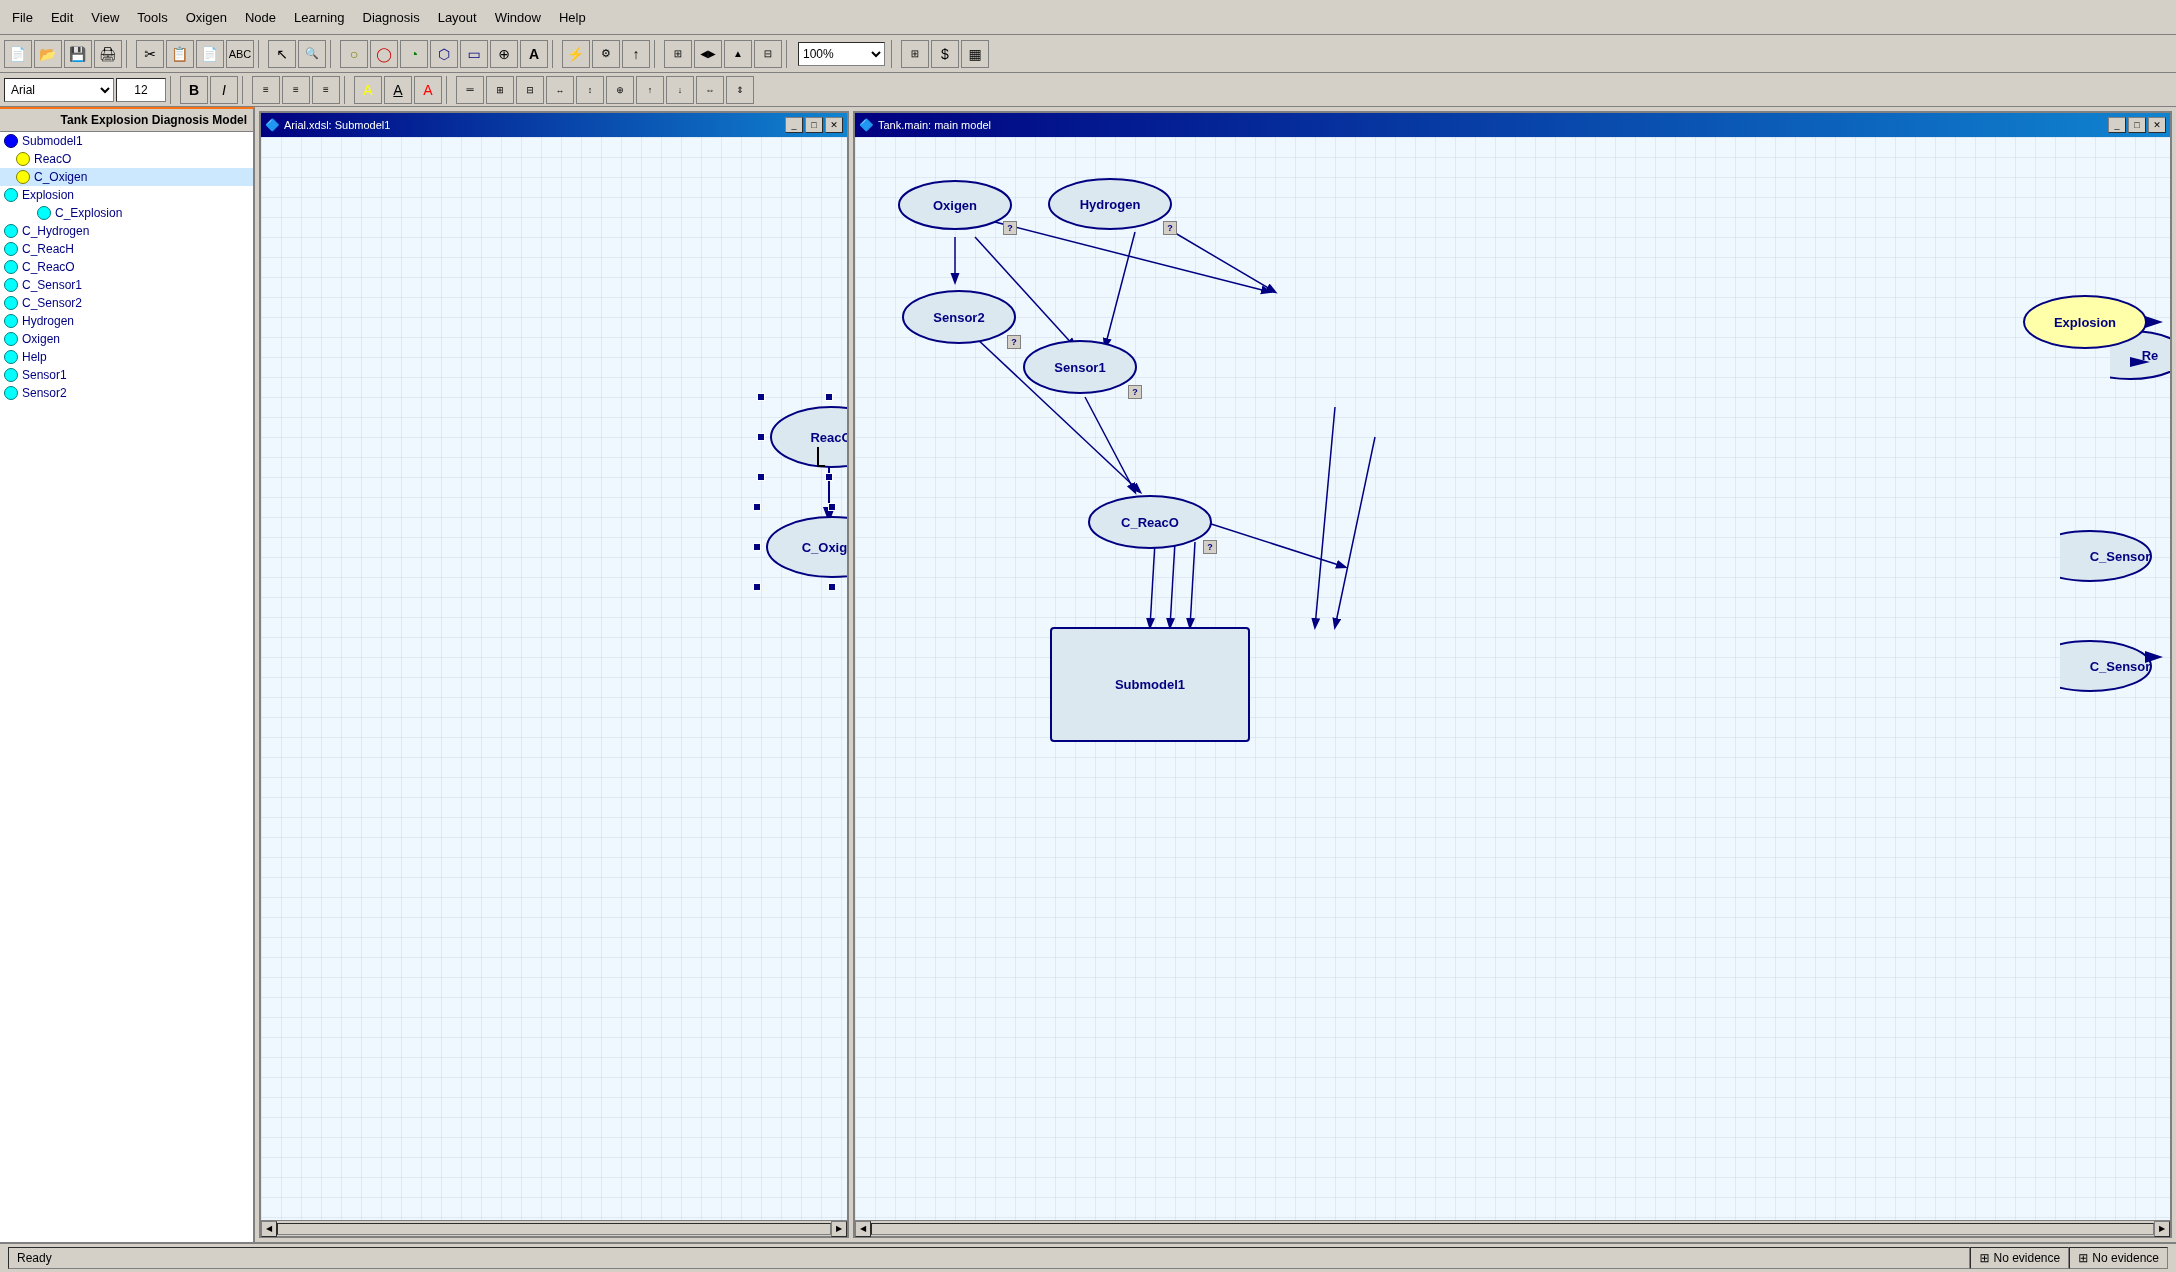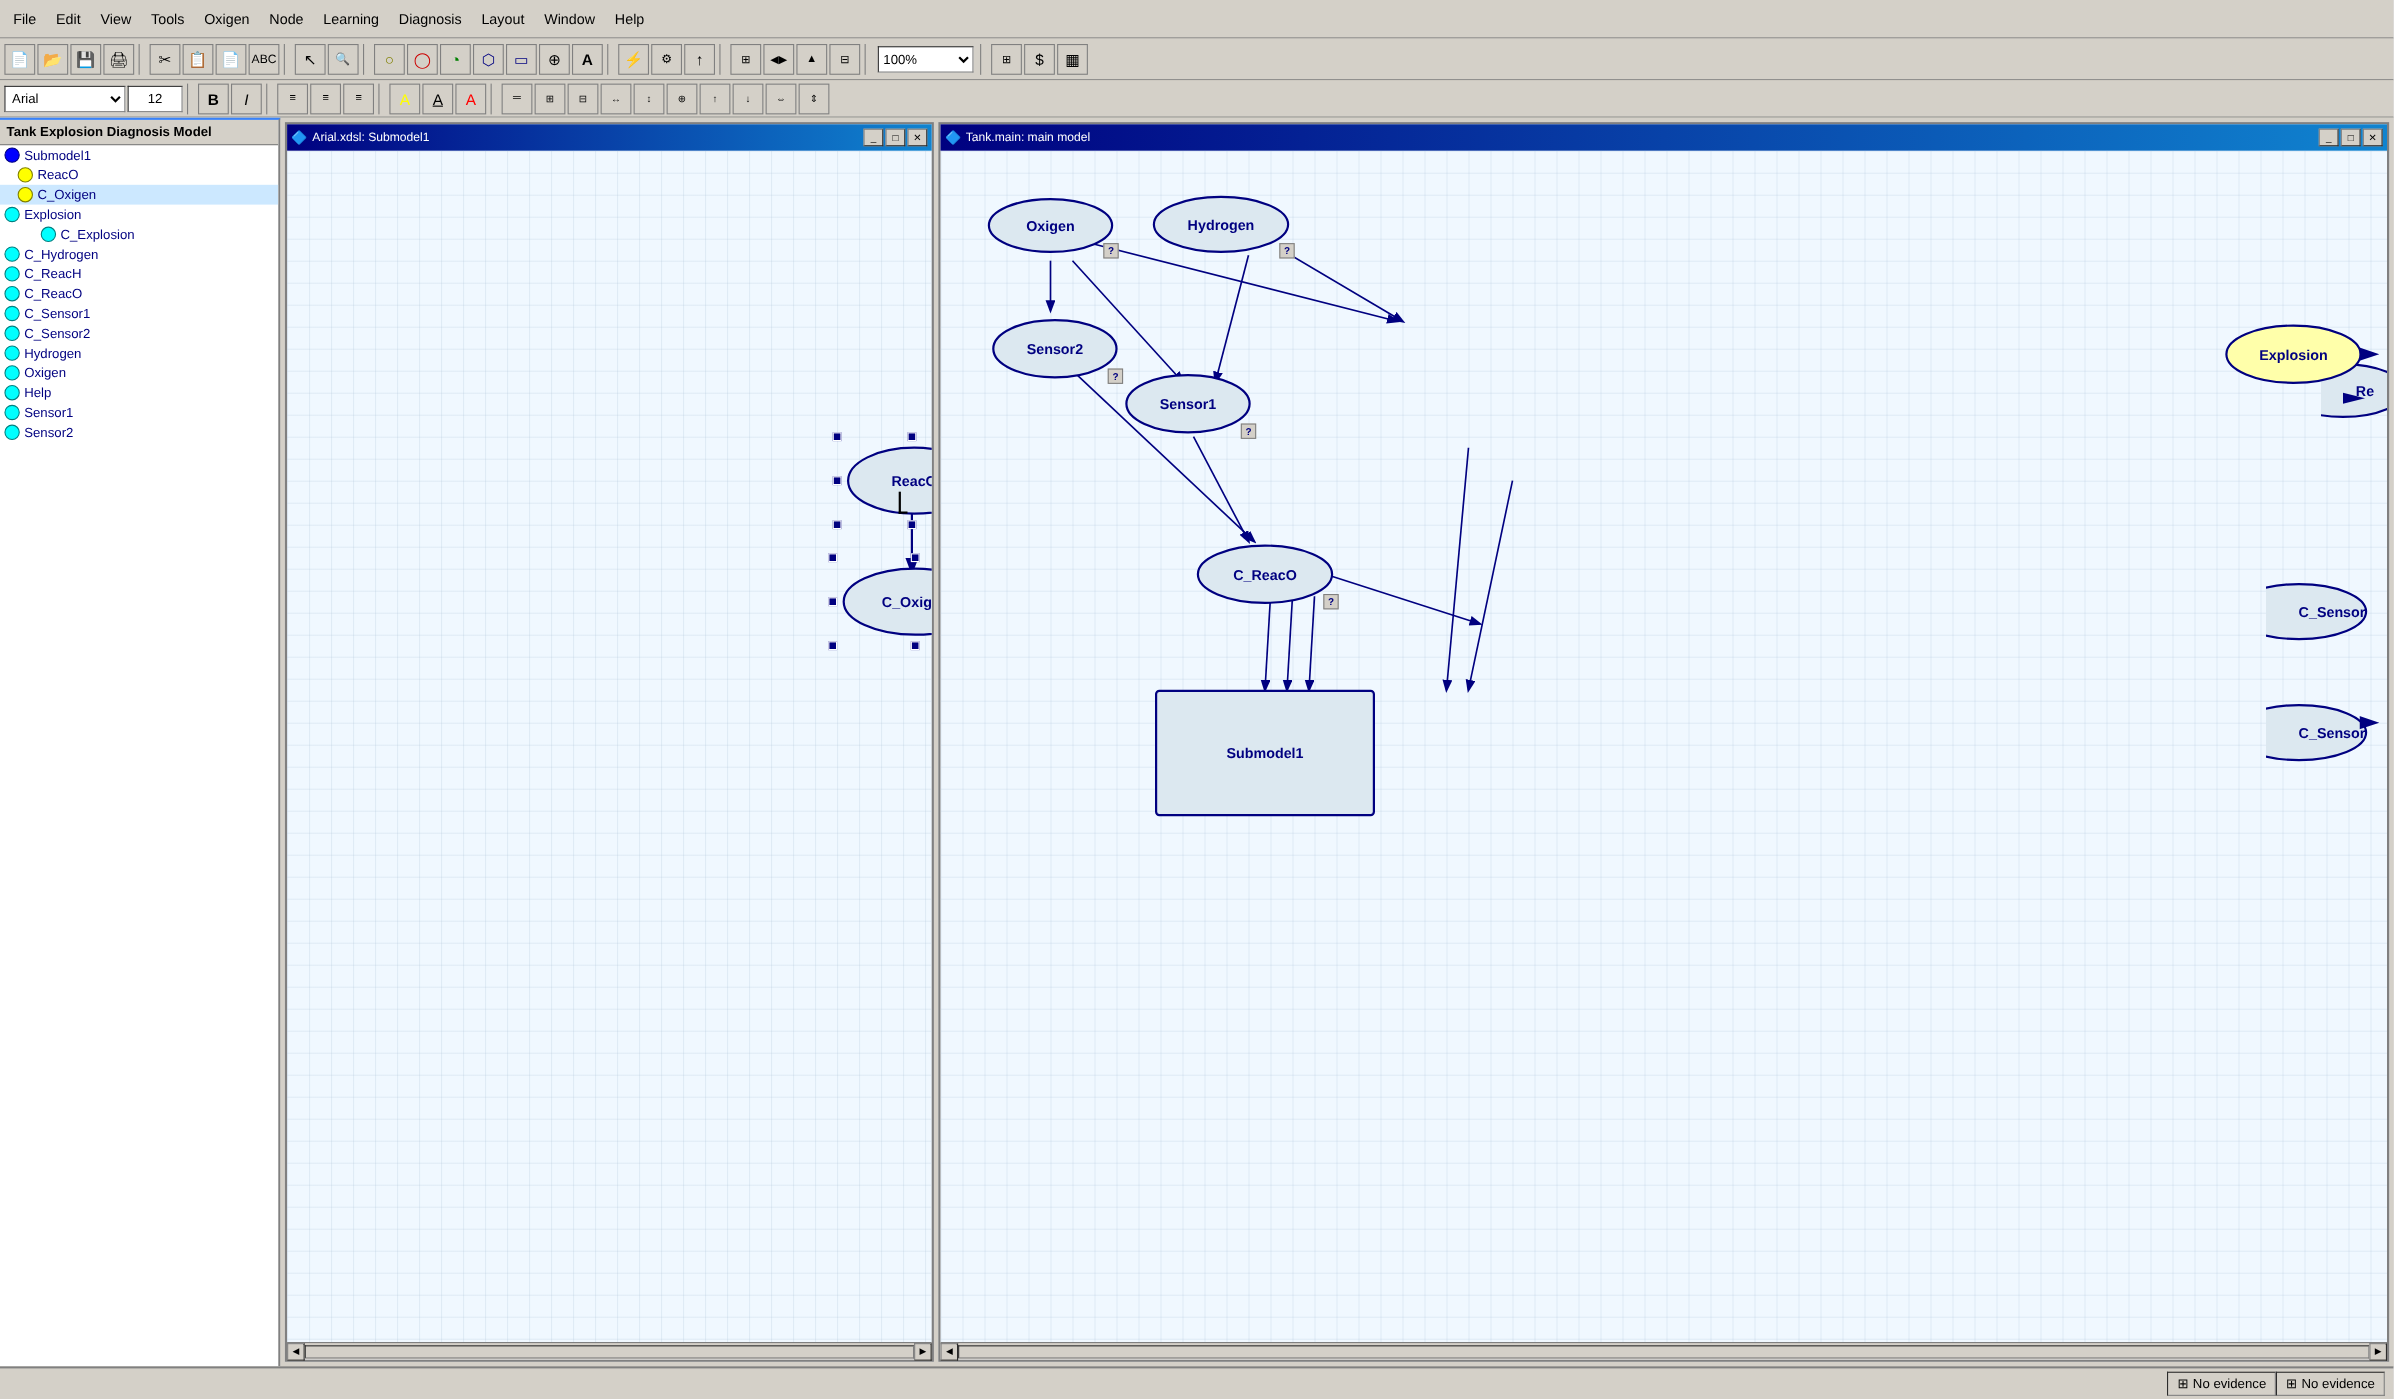--- a/index.html
+++ b/index.html
@@ -73,23 +73,24 @@
       display: flex;
       height: calc(1272px - 35px - 38px - 34px - 30px);
       background: #d4d0c8;
     }
 
     
     #sidebar {
       width: 255px;
       background: #ffffff;
       border-right: 2px solid #808080;
-      border-top: 2px solid #3b82f6;
+      border-top: 2px solid #f97316;
       overflow-y: auto;
       flex-shrink: 0;
+      text-align: right;
     }
     #sidebar-title {
       background: #d4d0c8;
       padding: 4px 6px;
       font-size: 12px;
       font-weight: bold;
       border-bottom: 1px solid #808080;
     }
     .tree-item {
       display: flex;
@@ -647,20 +648,23 @@
         <div class="scroll-arrow">◀</div>
         <div class="scrollbar-track"></div>
         <div class="scroll-arrow">▶</div>
       </div>
     </div>
 
   </div>
 </div>
 
 <div id="status-bar">
+  <div class="status-section status-main">
+    <span>Ready</span>
+  </div>
   <div class="status-section" style="margin-left:auto;">
     <span style="margin-right:4px;">⊞</span>
     <span>No evidence</span>
   </div>
   <div class="status-section">
     <span style="margin-right:4px;">⊞</span>
     <span>No evidence</span>
   </div>
 </div>
 

